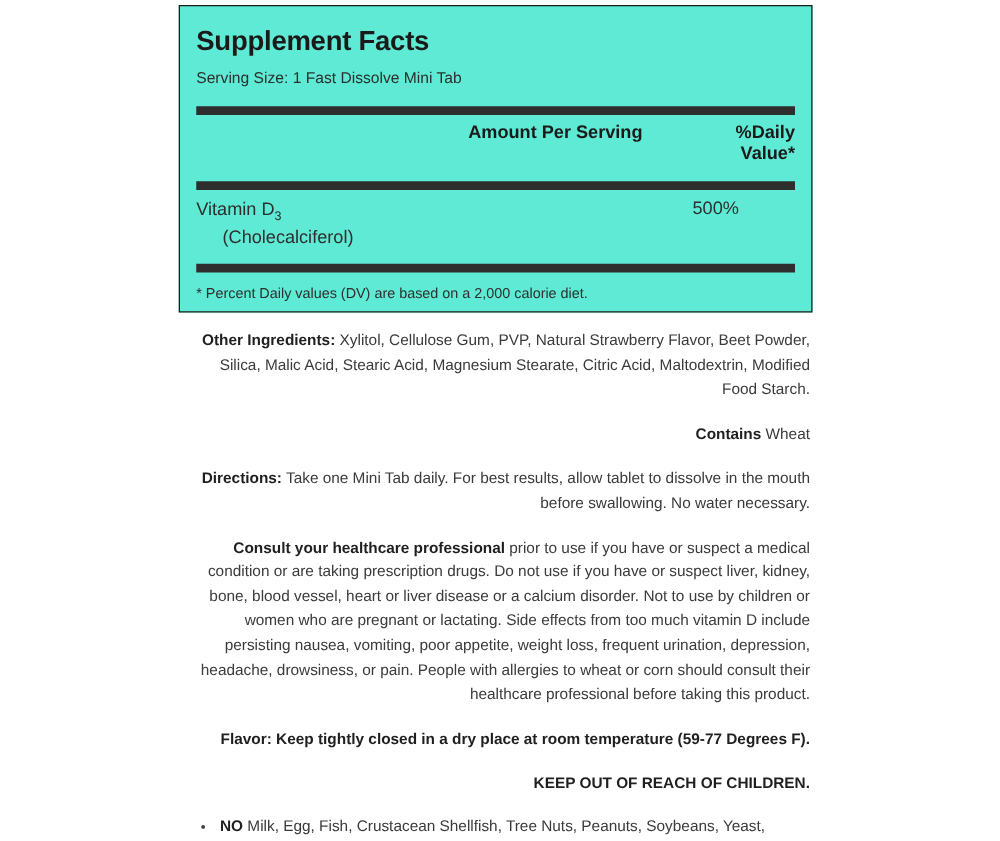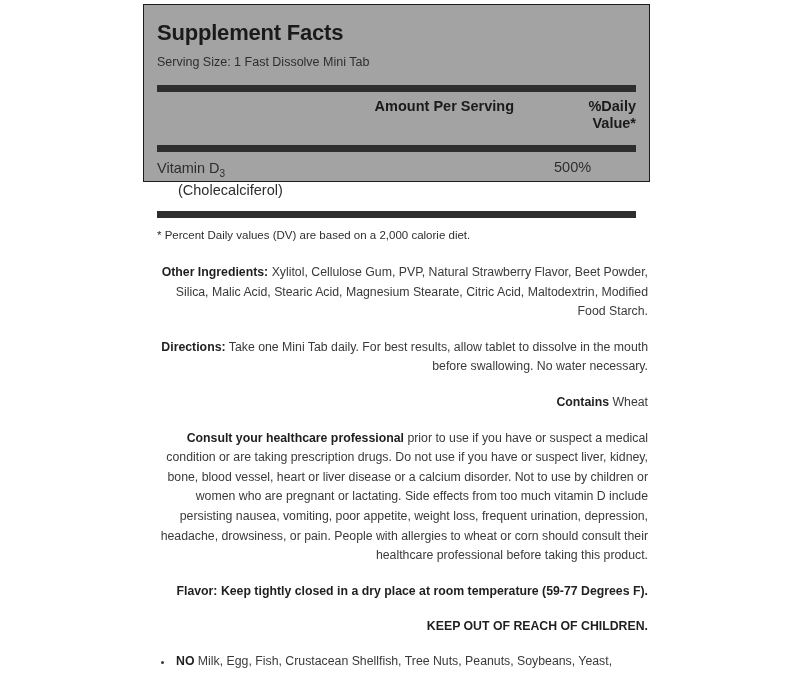--- a/index.html
+++ b/index.html
@@ -15,24 +15,24 @@
     overflow: hidden;
     position: relative;
   }
 
   
   .facts-panel {
     position: absolute;
     left: 143px;
     top: 4px;
     width: 507px;
-    height: 178px;
+    height: 246px;
     border: 1px solid #1c1c1c;
     box-sizing: border-box;
-    background: #a3a3a3;
+    background: #5eead4;
   }
   .facts-inner {
     padding: 0 13px;
   }
   .facts-title {
     font-size: 22px;
     font-weight: bold;
     letter-spacing: -0.2px;
     color: #1a1a1a;
     margin: 16px 0 0 0;
@@ -182,23 +182,23 @@
     <div class="bar-thick bar-bottom"></div>
 
     <div class="footnote">* Percent Daily values (DV) are based on a 2,000 calorie diet.</div>
   </div>
 </div>
 
 <div class="body-copy">
 
   <p class="tight"><b>Other Ingredients:</b><span> Xylitol, Cellulose Gum, PVP, Natural Strawberry Flavor, Beet Powder, Silica, Malic Acid, Stearic Acid, Magnesium Stearate, Citric Acid, Maltodextrin, Modified Food Starch.</span></p>
 
+  <p class="tight"><b>Contains</b><span> Wheat</span></p>
+
   <p class="tight"><b>Directions:</b><span> Take one Mini Tab daily. For best results, allow tablet to dissolve in the mouth before swallowing. No water necessary.</span></p>
-
-  <p class="tight"><b>Contains</b><span> Wheat</span></p>
 
   <p class="tight"><b>Consult your healthcare professional</b><span> prior to use if you have or suspect a medical condition or are taking prescription drugs. Do not use if you have or suspect liver, kidney, bone, blood vessel, heart or liver disease or a calcium disorder. Not to use by children or women who are pregnant or lactating. Side effects from too much vitamin D include persisting nausea, vomiting, poor appetite, weight loss, frequent urination, depression, headache, drowsiness, or pain. People with allergies to wheat or corn should consult their healthcare professional before taking this product.</span></p>
 
   <p class="tight"><b>Flavor:</b><b> Keep tightly closed in a dry place at room temperature (59-77 Degrees F).</b></p>
 
   <p class="tight"><span class="allcaps">KEEP OUT OF REACH OF CHILDREN.</span></p>
 
   <ul class="no-list">
     <li><b>NO</b><span> Milk, Egg, Fish, Crustacean Shellfish, Tree Nuts, Peanuts, Soybeans, Yeast, Artificial Colors, Flavors or Preservatives.</span></li>
 

